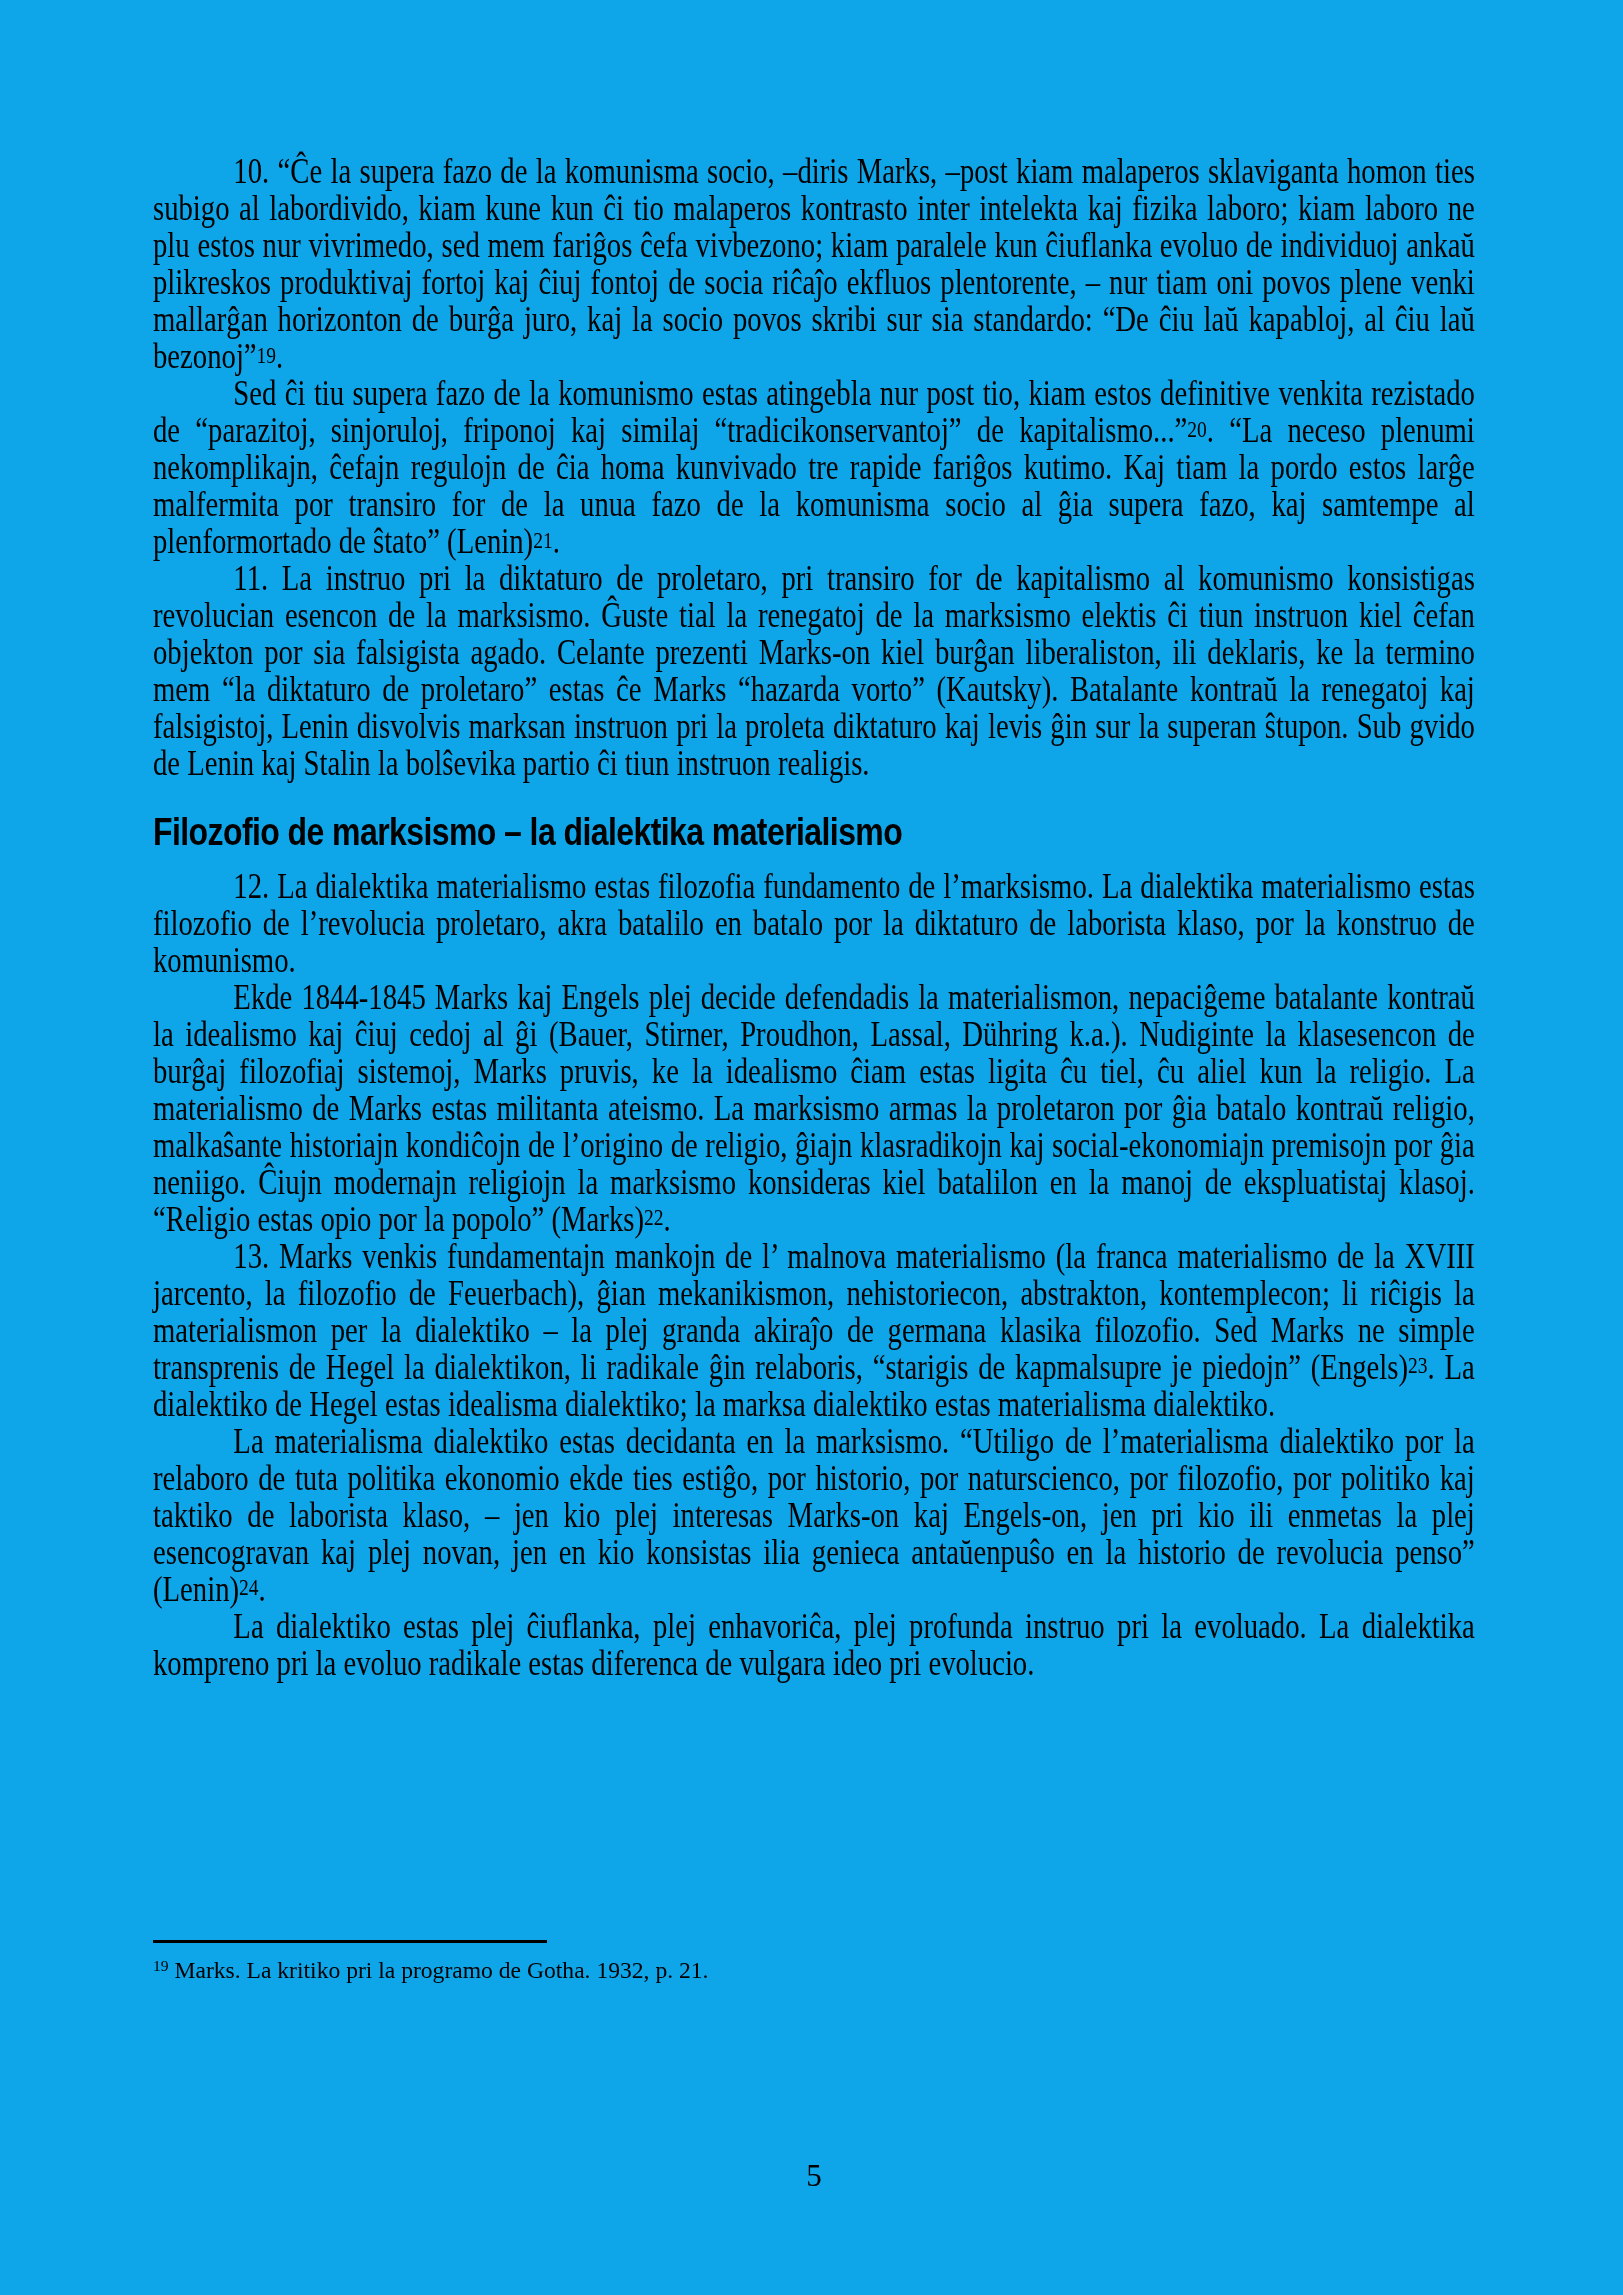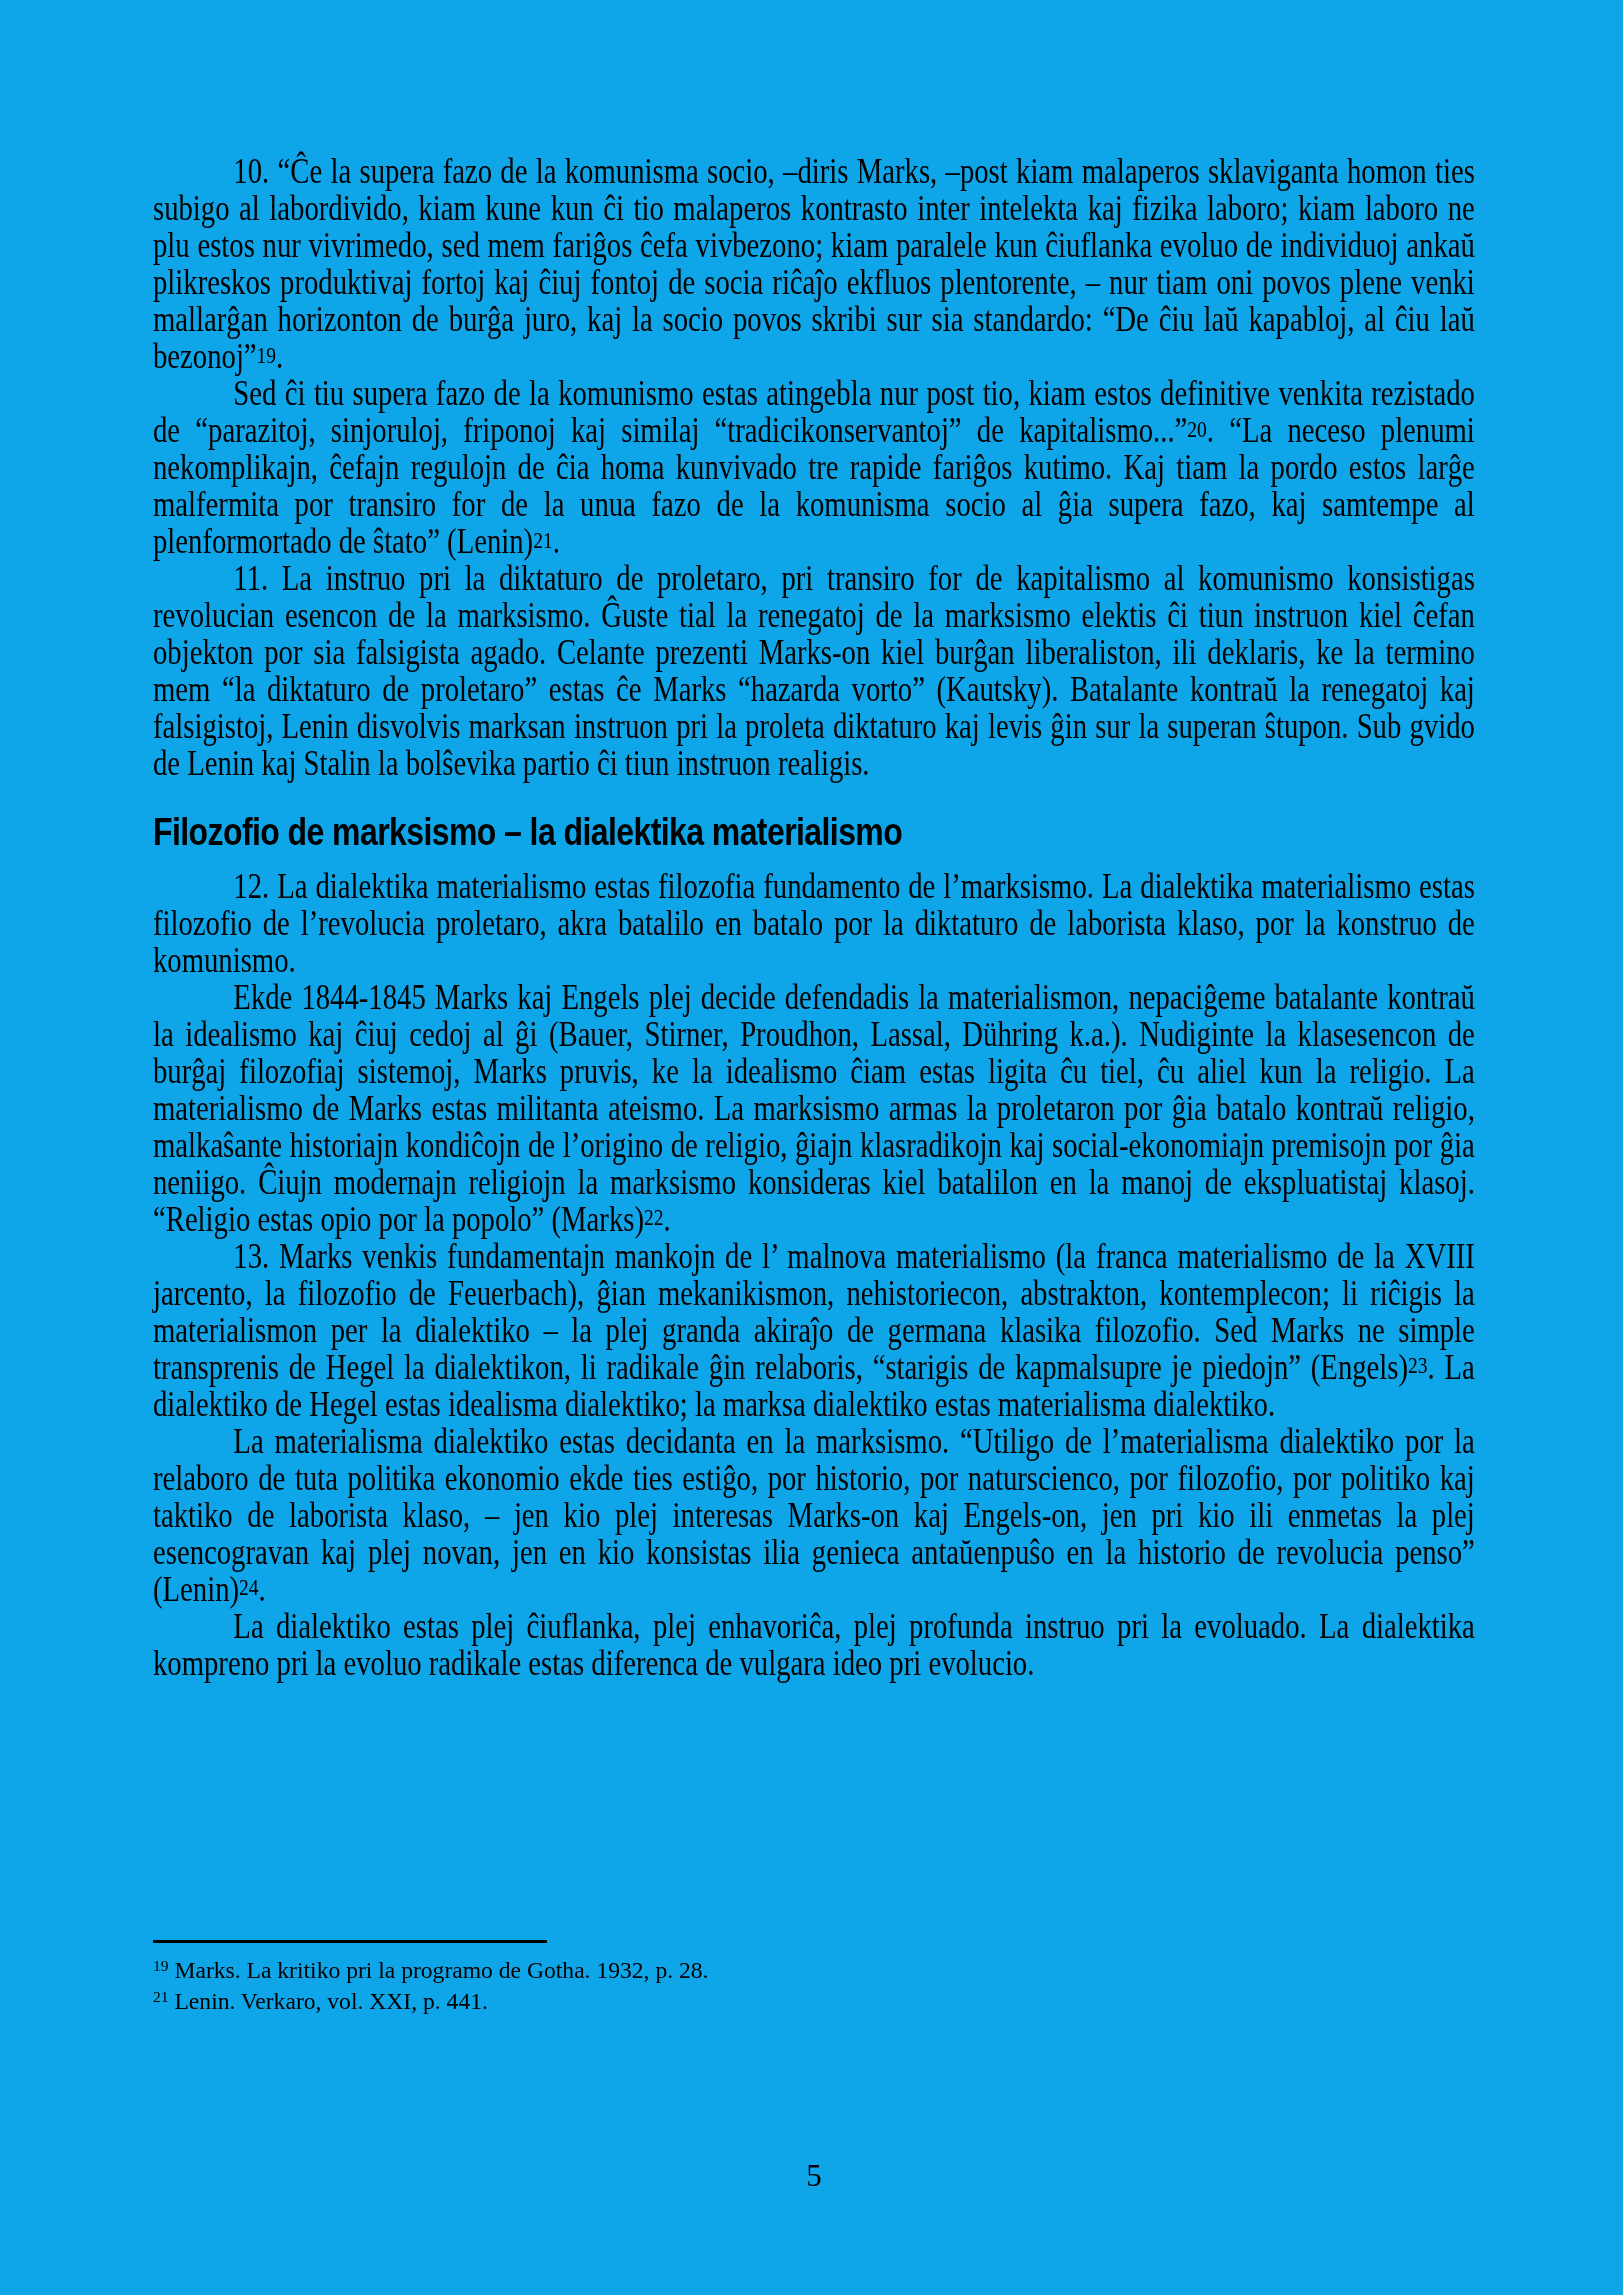--- a/index.html
+++ b/index.html
@@ -94,18 +94,17 @@
       <p>11. La instruo pri la diktaturo de proletaro, pri transiro for de kapitalismo al komunismo konsistigas revolucian esencon de la marksismo. Ĝuste tial la renegatoj de la marksismo elektis ĉi tiun instruon kiel ĉefan objekton por sia falsigista agado. Celante prezenti Marks-on kiel burĝan liberaliston, ili deklaris, ke la termino mem “la diktaturo de proletaro” estas ĉe Marks “hazarda vorto” (Kautsky). Batalante kontraŭ la renegatoj kaj falsigistoj, Lenin disvolvis marksan instruon pri la proleta diktaturo kaj levis ĝin sur la superan ŝtupon. Sub gvido de Lenin kaj Stalin la bolŝevika partio ĉi tiun instruon realigis.</p>
       <h2>Filozofio de marksismo – la dialektika materialismo</h2>
       <p>12. La dialektika materialismo estas filozofia fundamento de l’marksismo. La dialektika materialismo estas filozofio de l’revolucia proletaro, akra batalilo en batalo por la diktaturo de laborista klaso, por la konstruo de komunismo.</p>
       <p>Ekde 1844-1845 Marks kaj Engels plej decide defendadis la materialismon, nepaciĝeme batalante kontraŭ la idealismo kaj ĉiuj cedoj al ĝi (Bauer, Stirner, Proudhon, Lassal, Dühring k.a.). Nudiginte la klasesencon de burĝaj filozofiaj sistemoj, Marks pruvis, ke la idealismo ĉiam estas ligita ĉu tiel, ĉu aliel kun la religio. La materialismo de Marks estas militanta ateismo. La marksismo armas la proletaron por ĝia batalo kontraŭ religio, malkaŝante historiajn kondiĉojn de l’origino de religio, ĝiajn klasradikojn kaj social-ekonomiajn premisojn por ĝia neniigo. Ĉiujn modernajn religiojn la marksismo konsideras kiel batalilon en la manoj de ekspluatistaj klasoj. “Religio estas opio por la popolo” (Marks)<span class="fnref">22</span>.</p>
       <p>13. Marks venkis fundamentajn mankojn de l’ malnova materialismo (la franca materialismo de la XVIII jarcento, la filozofio de Feuerbach), ĝian mekanikismon, nehistoriecon, abstrakton, kontemplecon; li riĉigis la materialismon per la dialektiko – la plej granda akiraĵo de germana klasika filozofio. Sed Marks ne simple transprenis de Hegel la dialektikon, li radikale ĝin relaboris, “starigis de kapmalsupre je piedojn” (Engels)<span class="fnref">23</span>. La dialektiko de Hegel estas idealisma dialektiko; la marksa dialektiko estas materialisma dialektiko.</p>
       <p>La materialisma dialektiko estas decidanta en la marksismo. “Utiligo de l’materialisma dialektiko por la relaboro de tuta politika ekonomio ekde ties estiĝo, por historio, por naturscienco, por filozofio, por politiko kaj taktiko de laborista klaso, – jen kio plej interesas Marks-on kaj Engels-on, jen pri kio ili enmetas la plej esencogravan kaj plej novan, jen en kio konsistas ilia genieca antaŭenpuŝo en la historio de revolucia penso” (Lenin)<span class="fnref">24</span>.</p>
       <p>La dialektiko estas plej ĉiuflanka, plej enhavoriĉa, plej profunda instruo pri la evoluado. La dialektika kompreno pri la evoluo radikale estas diferenca de vulgara ideo pri evolucio.</p>
     </div>
   <div class="fnrule"></div>
   <div class="footnotes" id="footnotes-list">
-      <div class="footnote"><sup>19</sup><span>Marks. La kritiko pri la programo de Gotha. 1932, p. 28.</span></div>
-      <div class="footnote"><sup>21</sup><span>Lenin. Verkaro, vol. XXI, p. 441.</span></div>
+      <div class="footnote"><sup>19</sup><span>Marks. La kritiko pri la programo de Gotha. 1932, p. 21.</span></div>
     </div>
   <div class="pagenum">5</div>
 </div>
 
 
 </body></html>

